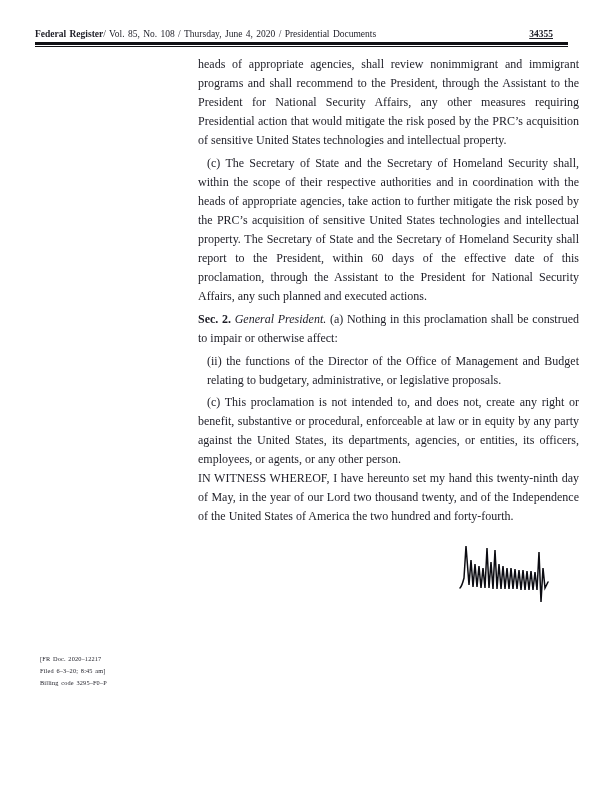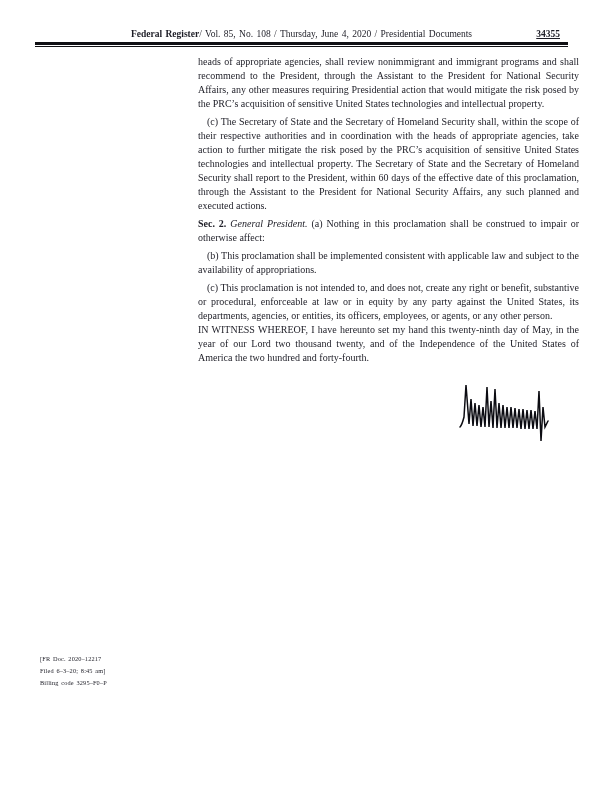--- a/index.html
+++ b/index.html
@@ -9,38 +9,38 @@
     height: 787px;
     background: #ffffff;
     font-family: "Liberation Serif", serif;
     color: #1d1d26;
     overflow: hidden;
   }
   
   .header { position: absolute; left: 35px; top: 28px; width: 533px; }
   .header-line {
     position: relative;
-    text-align: center;
+    text-align: left;
     font-size: 9.5px;
     line-height: 12px;
     word-spacing: 1px;
     white-space: nowrap;
   }
   .journal { font-weight: bold; }
-  .pagenum { position: absolute; right: 8px; top: 0; font-weight: bold; text-decoration: underline; }
+  .pagenum { position: absolute; right: 15px; top: 0; font-weight: bold; text-decoration: underline; }
   .rule-thick { height: 2.5px; background: #101014; margin-top: 2px; }
   .rule-thin  { height: 1px;   background: #101014; margin-top: 1.5px; }
   
   .body-col {
     position: absolute;
     left: 198px;
     top: 55px;
     width: 381px;
-    font-size: 10px;
-    line-height: 14px;
+    font-size: 12px;
+    line-height: 19px;
     text-align: justify;
   }
   .body-col p { margin: 0 0 4px 0; }
   p.ind  { text-indent: 9px; }
   p.rom  { margin-left: 9px; margin-bottom: 3px; }
   p.tight { margin-bottom: 0; }
   .sec-label { font-weight: bold; }
   .sec-title { font-style: italic; }
   
   .sig-wrap { margin-top: 12px; text-align: right; padding-right: 18px; }
@@ -64,21 +64,21 @@
   <div class="header">
     <div class="header-line"><span class="journal">Federal Register</span><span>/ Vol. 85, No. 108 / Thursday, June 4, 2020 / Presidential Documents</span><span class="pagenum">34355</span></div>
     <div class="rule-thick"></div>
     <div class="rule-thin"></div>
   </div>
 
   <div class="body-col">
     <p>heads of appropriate agencies, shall review nonimmigrant and immigrant programs and shall recommend to the President, through the Assistant to the President for National Security Affairs, any other measures requiring Presidential action that would mitigate the risk posed by the PRC’s acquisition of sensitive United States technologies and intellectual property.</p>
     <p class="ind">(c) The Secretary of State and the Secretary of Homeland Security shall, within the scope of their respective authorities and in coordination with the heads of appropriate agencies, take action to further mitigate the risk posed by the PRC’s acquisition of sensitive United States technologies and intellectual property. The Secretary of State and the Secretary of Homeland Security shall report to the President, within 60 days of the effective date of this proclamation, through the Assistant to the President for National Security Affairs, any such planned and executed actions.</p>
     <p><span class="sec-label">Sec. 2.</span><span class="sec-title"> General President. </span><span>(a) Nothing in this proclamation shall be construed to impair or otherwise affect:</span></p>
-    <p class="ind">(b) This proclamation shall be implemented consistent with applicable law and subject to the availability of appropriations.</p>
+    <p class="rom">(ii) the functions of the Director of the Office of Management and Budget relating to budgetary, administrative, or legislative proposals.</p>
     <p class="ind tight">(c) This proclamation is not intended to, and does not, create any right or benefit, substantive or procedural, enforceable at law or in equity by any party against the United States, its departments, agencies, or entities, its officers, employees, or agents, or any other person.</p>
     <p>IN WITNESS WHEREOF, I have hereunto set my hand this twenty-ninth day of May, in the year of our Lord two thousand twenty, and of the Independence of the United States of America the two hundred and forty-fourth.</p>
 
     <div class="sig-wrap">
       <svg width="103" height="66" viewBox="0 0 103 66" fill="none" stroke="#0c0c12" stroke-width="1.5" stroke-linejoin="miter" stroke-linecap="round">
         <path d="M2,50 Q4,48 6,40 L8,8 L11,47 L13,22 L15,49 L17,26 L19,49 L21,28 L23,50
                  L25,30 L27,50 L29,10 L31,50 L33,24 L35,51 L37,12 L39,51 L41,26 L43,51
                  L45,28 L47,51 L49,30 L51,51 L53,30 L55,51 L57,31 L59,51 L61,32 L63,52
                  L65,32 L67,52 L69,33 L71,52 L73,33 L75,52 L77,34 L79,52 L81,14 L83,64
                  L85,30 L87,50 L90,44"></path>

